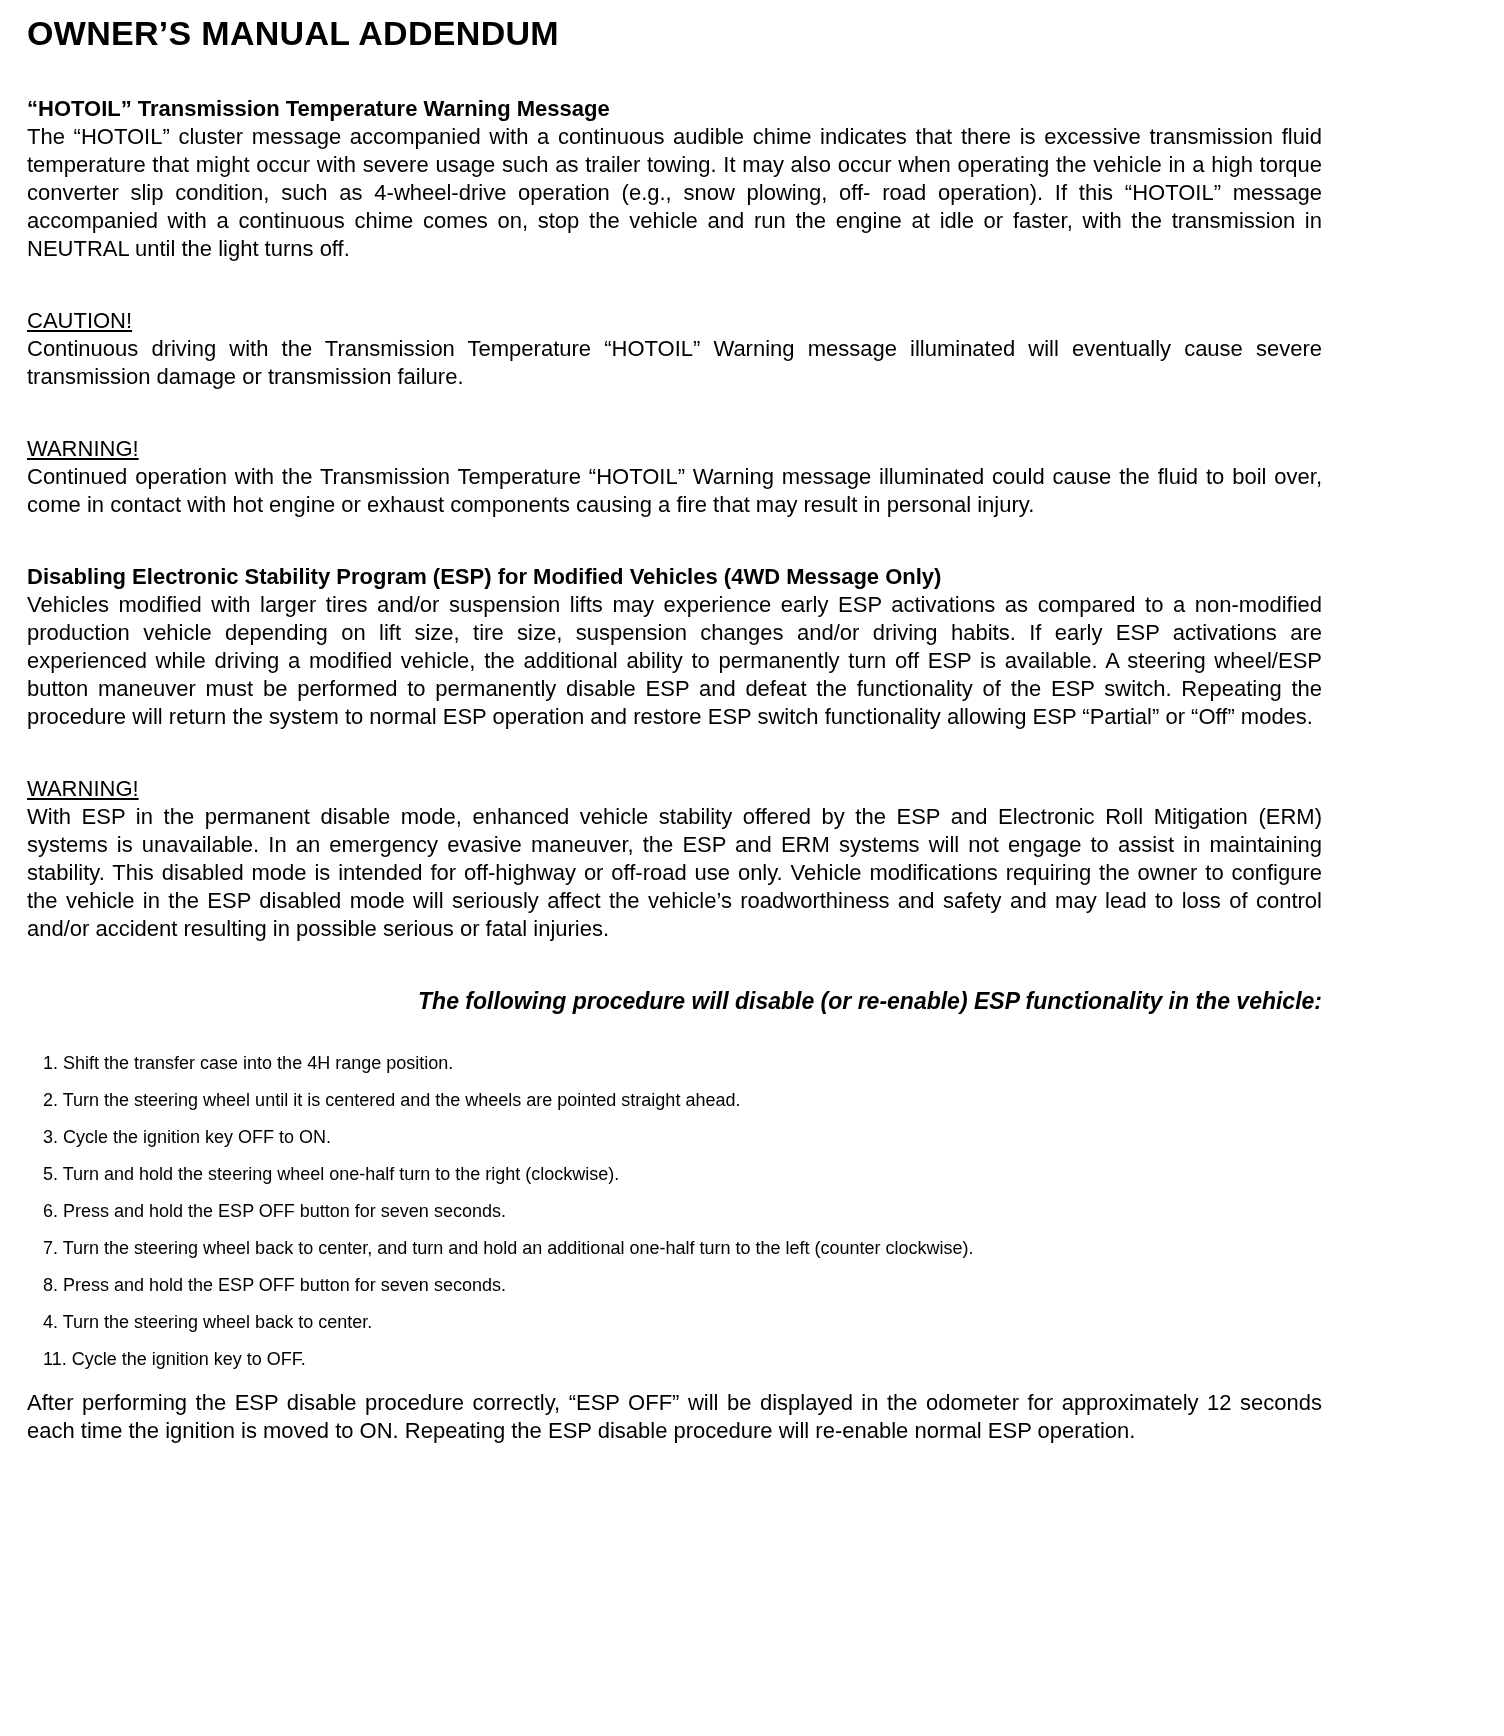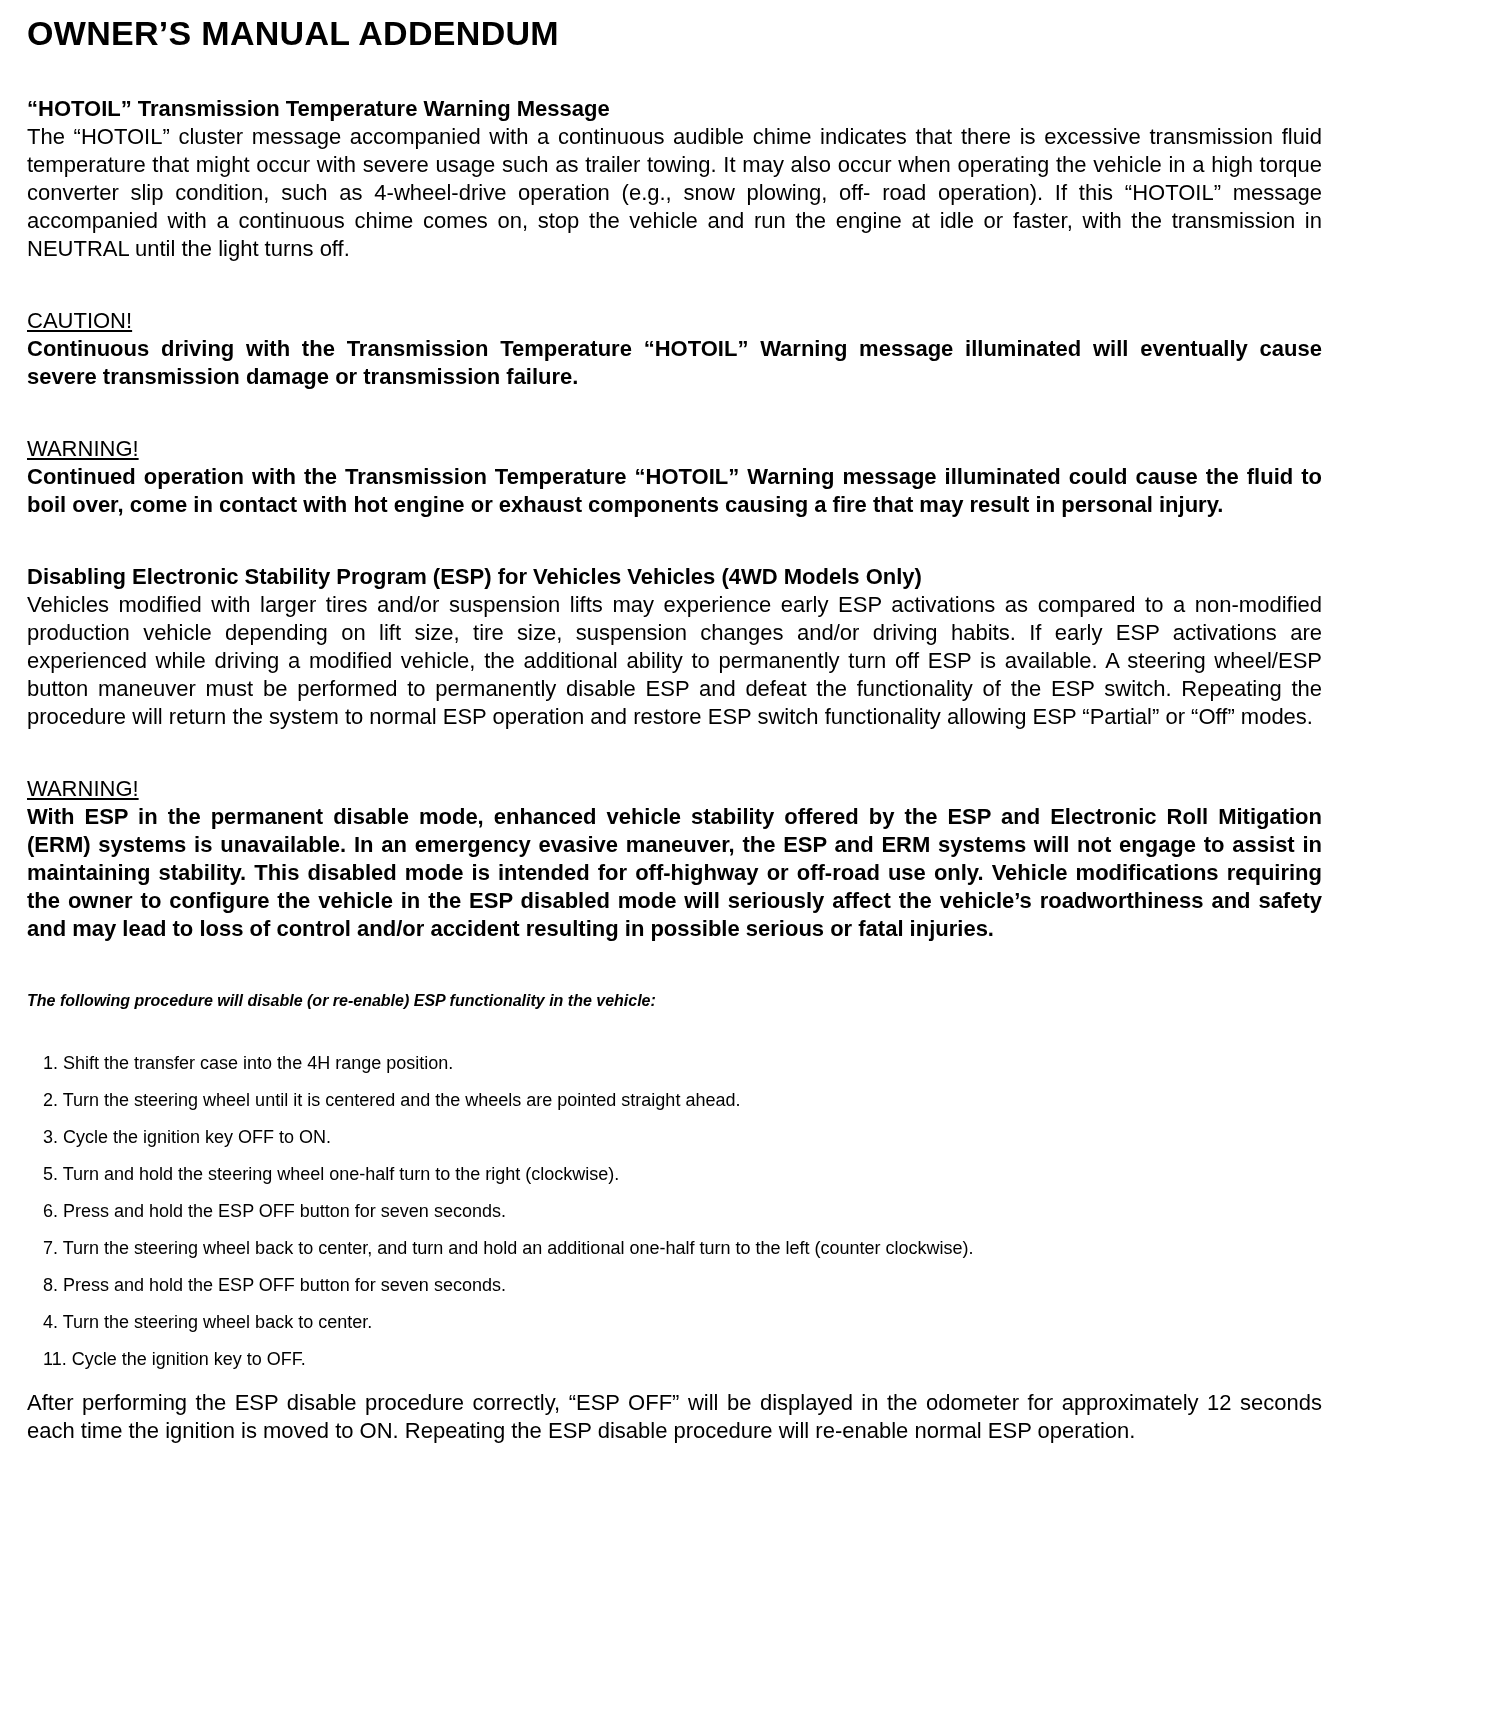--- a/index.html
+++ b/index.html
@@ -36,34 +36,35 @@
     font-size: 22px;
     line-height: 28px;
     font-weight: bold;
   }
   .body-just {
     font-size: 22px;
     line-height: 28px;
     text-align: justify;
   }
   .bold {
-    font-weight: bold;
+    font-weight: normal;
   }
   .alert-label {
     font-size: 22px;
     line-height: 28px;
     font-weight: normal;
     text-decoration: underline;
   }
   .procedure-heading {
-    font-size: 16px;
+    font-size: 23px;
     line-height: 28px;
     font-weight: bold;
     font-style: italic;
     margin-bottom: 34px;
+    text-align: right;
   }
   .step {
     font-size: 18px;
     line-height: 28px;
     margin-bottom: 9px;
     white-space: nowrap;
     margin-left: 16px;
   }
   .closing {
     margin-top: 16px;
@@ -85,21 +86,21 @@
     <h2 class="alert-label">CAUTION!</h2>
     <p class="body-just bold">Continuous driving with the Transmission Temperature “HOTOIL” Warning message illuminated will eventually cause severe transmission damage or transmission failure.</p>
   </section>
 
   <section class="block">
     <h2 class="alert-label">WARNING!</h2>
     <p class="body-just bold">Continued operation with the Transmission Temperature “HOTOIL” Warning message illuminated could cause the fluid to boil over, come in contact with hot engine or exhaust components causing a fire that may result in personal injury.</p>
   </section>
 
   <section class="block">
-    <h2 class="heading-bold-italic">Disabling Electronic Stability Program (ESP) for Vehicles Vehicles (4WD Models Only)</h2>
+    <h2 class="heading-bold-italic">Disabling Electronic Stability Program (ESP) for Modified Vehicles (4WD Message Only)</h2>
     <p class="body-just">Vehicles modified with larger tires and/or suspension lifts may experience early ESP activations as compared to a non-modified production vehicle depending on lift size, tire size, suspension changes and/or driving habits. If early ESP activations are experienced while driving a modified vehicle, the additional ability to permanently turn off ESP is available.  A steering wheel/ESP button maneuver must be performed to permanently disable ESP and defeat the functionality of the ESP switch.  Repeating the procedure will return the system to normal ESP operation and restore ESP switch functionality allowing ESP “Partial” or “Off” modes.</p>
   </section>
 
   <section class="block">
     <h2 class="alert-label">WARNING!</h2>
     <p class="body-just bold">With ESP in the permanent disable mode, enhanced vehicle stability offered by the ESP and Electronic Roll Mitigation (ERM) systems is unavailable.  In an emergency evasive maneuver, the ESP and ERM systems will not engage to assist in maintaining stability.  This disabled mode is intended for off-highway or off-road use only.  Vehicle modifications requiring the owner to configure the vehicle in the ESP disabled mode will seriously affect the vehicle’s roadworthiness and safety and may lead to loss of control and/or accident resulting in possible serious or fatal injuries.</p>
   </section>
 
   <section>
     <h2 class="procedure-heading">The following procedure will disable (or re-enable) ESP functionality in the vehicle:</h2>

